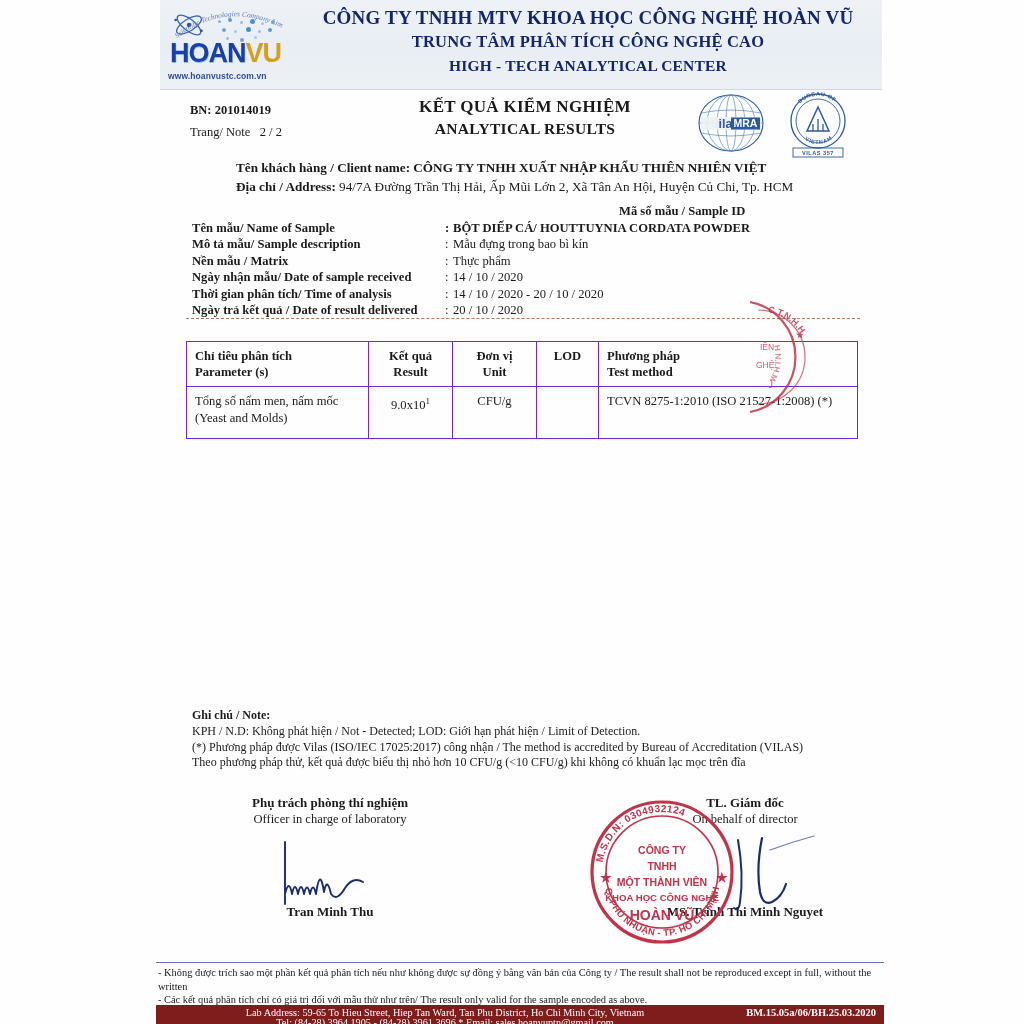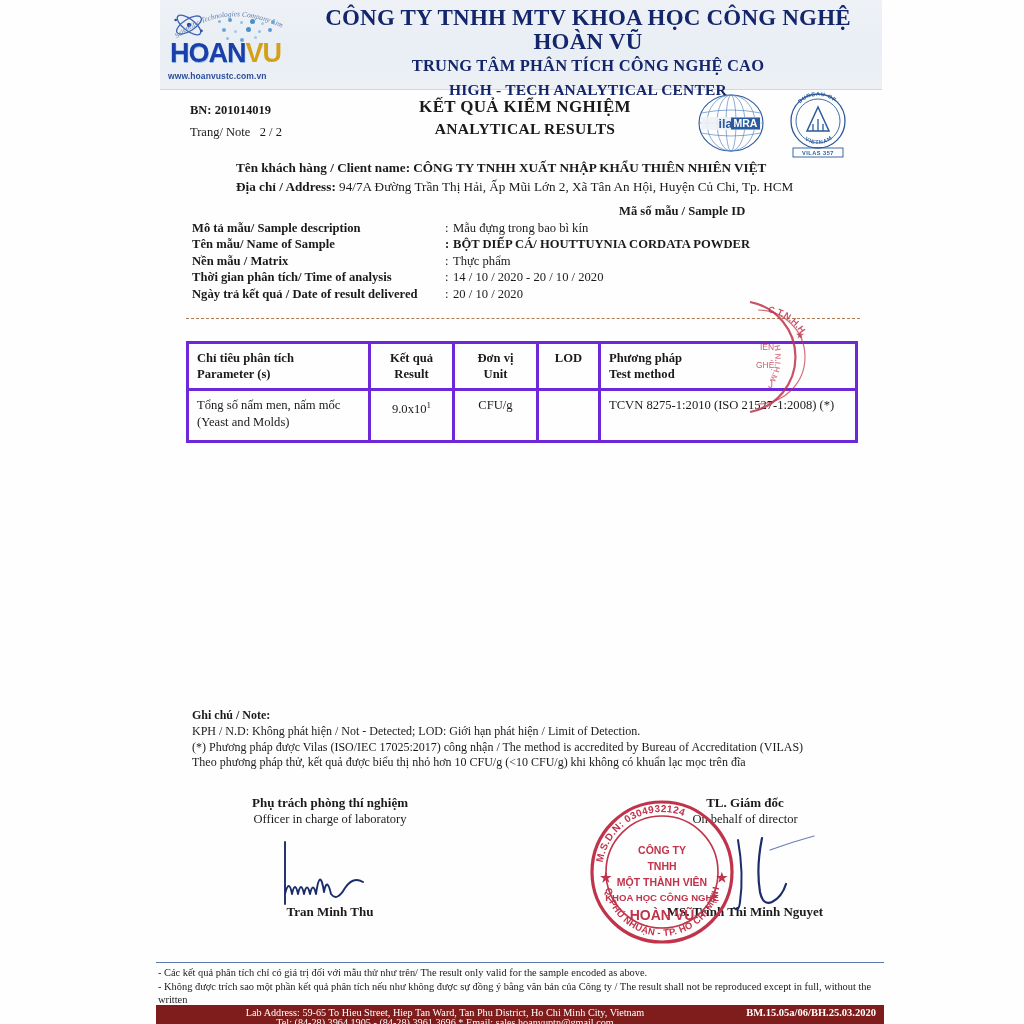--- a/index.html
+++ b/index.html
@@ -54,21 +54,21 @@
   .dot { position: absolute; border-radius: 50%; }
 
   #org-titles {
     position: absolute; left: 140px; top: 6px; width: 576px;
     text-align: center; color: #14266b;
   }
   .org-line {
     font-family: "Liberation Serif", "DejaVu Serif", serif;
     font-weight: bold; letter-spacing: 0.2px;
   }
-  .org-1 { font-size: 23px; line-height: 24px; }
+  .org-1 { font-size: 19px; line-height: 24px; }
   .org-2 { font-size: 16.5px; line-height: 24px; }
   .org-3 { font-size: 15.5px; line-height: 24px; }
 
   
   #bn-block {
     position: absolute; left: 190px; top: 99px;
     font-size: 12.5px; line-height: 22px;
   }
   #bn-block .bn { font-weight: bold; }
   #bn-block .pg { font-weight: normal; }
@@ -114,21 +114,21 @@
     border-top: 1.4px dashed #b07a52;
   }
 
   
   #results-table {
     position: absolute; left: 186px; top: 341px; width: 672px;
     border-collapse: collapse;
     font-size: 12.6px;
   }
   #results-table td, #results-table th {
-    border: 3px solid #6d28d9;
+    border: 1px solid #6d28d9;
     padding: 6px 8px;
     vertical-align: top;
     text-align: left;
     font-weight: normal;
   }
   #results-table thead td { font-weight: bold; line-height: 16px; }
   #results-table .c-param { width: 182px; }
   #results-table .c-result { width: 84px; text-align: center; }
   #results-table .c-unit { width: 84px; text-align: center; }
   #results-table .c-lod { width: 62px; text-align: center; }
@@ -316,30 +316,34 @@
       <span class="lbl">Địa chỉ / Address:</span>
       <span class="val">94/7A Đường Trần Thị Hải, Ấp Mũi Lớn 2, Xã Tân An Hội, Huyện Củ Chi, Tp. HCM</span>
     </div>
   </div>
 
   <div id="sample-info">
     <div class="row">
       <div class="k">Mã số mẫu / Sample ID</div>
     </div>
     <div class="row">
+      <div class="k">Tên mẫu/ Name of Sample</div>
+      <div class="v strong"><span class="colon">:</span><span>BỘT DIẾP CÁ/ HOUTTUYNIA CORDATA POWDER</span></div>
+    </div>
+    <div class="row">
       <div class="k">Mô tả mẫu/ Sample description</div>
       <div class="v"><span class="colon">:</span><span>Mẫu đựng trong bao bì kín</span></div>
     </div>
     <div class="row">
-      <div class="k">Tên mẫu/ Name of Sample</div>
-      <div class="v strong"><span class="colon">:</span><span>BỘT DIẾP CÁ/ HOUTTUYNIA CORDATA POWDER</span></div>
-    </div>
-    <div class="row">
       <div class="k">Nền mẫu / Matrix</div>
       <div class="v"><span class="colon">:</span><span>Thực phẩm</span></div>
+    </div>
+    <div class="row">
+      <div class="k">Ngày nhận mẫu/ Date of sample received</div>
+      <div class="v"><span class="colon">:</span><span>14 / 10 / 2020</span></div>
     </div>
     <div class="row">
       <div class="k">Thời gian phân tích/ Time of analysis</div>
       <div class="v"><span class="colon">:</span><span>14 / 10 / 2020   -   20 / 10 / 2020</span></div>
     </div>
     <div class="row">
       <div class="k">Ngày trả kết quả / Date of result delivered</div>
       <div class="v"><span class="colon">:</span><span>20 / 10 / 2020</span></div>
     </div>
   </div>
@@ -451,22 +455,22 @@
       <text x="74" y="72" text-anchor="middle" font-family="Liberation Sans, sans-serif" font-size="10.5" font-weight="bold" fill="#c0334a">TNHH</text>
       <text x="74" y="88" text-anchor="middle" font-family="Liberation Sans, sans-serif" font-size="10.5" font-weight="bold" fill="#c0334a">MỘT THÀNH VIÊN</text>
       <text x="74" y="103" text-anchor="middle" font-family="Liberation Sans, sans-serif" font-size="9.6" font-weight="bold" fill="#c0334a">KHOA HỌC CÔNG NGHỆ</text>
       <text x="74" y="122" text-anchor="middle" font-family="Liberation Sans, sans-serif" font-size="14" font-weight="bold" fill="#c0334a">HOÀN VŨ</text>
     </svg>
   </div>
 
   <div id="footer-rule"></div>
 
   <div id="footer-notes">
+    <div>- Không được trích sao một phần kết quả phân tích nếu như không được sự đồng ý bằng văn bản của Công ty / The result shall not be reproduced except in full, without the written</div>
     <div>- Các kết quả phân tích chỉ có giá trị đối với mẫu thử như trên/ The result only valid for the sample encoded as above.</div>
-    <div>- Không được trích sao một phần kết quả phân tích nếu như không được sự đồng ý bằng văn bản của Công ty / The result shall not be reproduced except in full, without the written</div>
     <div class="indent">approval of the director.</div>
   </div>
 
   <div id="footer-band">
     <div class="fb-inner">
       <div class="addr"><span class="addr-wrap">Lab Address: 59-65 To Hieu Street, Hiep Tan Ward, Tan Phu District, Ho Chi Minh City, Vietnam</span></div>
       <div class="tel"><span class="addr-wrap">Tel: (84-28) 3964 1905 - (84-28) 3961 3696 * Email: sales.hoanvuptn@gmail.com</span></div>
       <div class="code">BM.15.05a/06/BH.25.03.2020</div>
     </div>
   </div>

